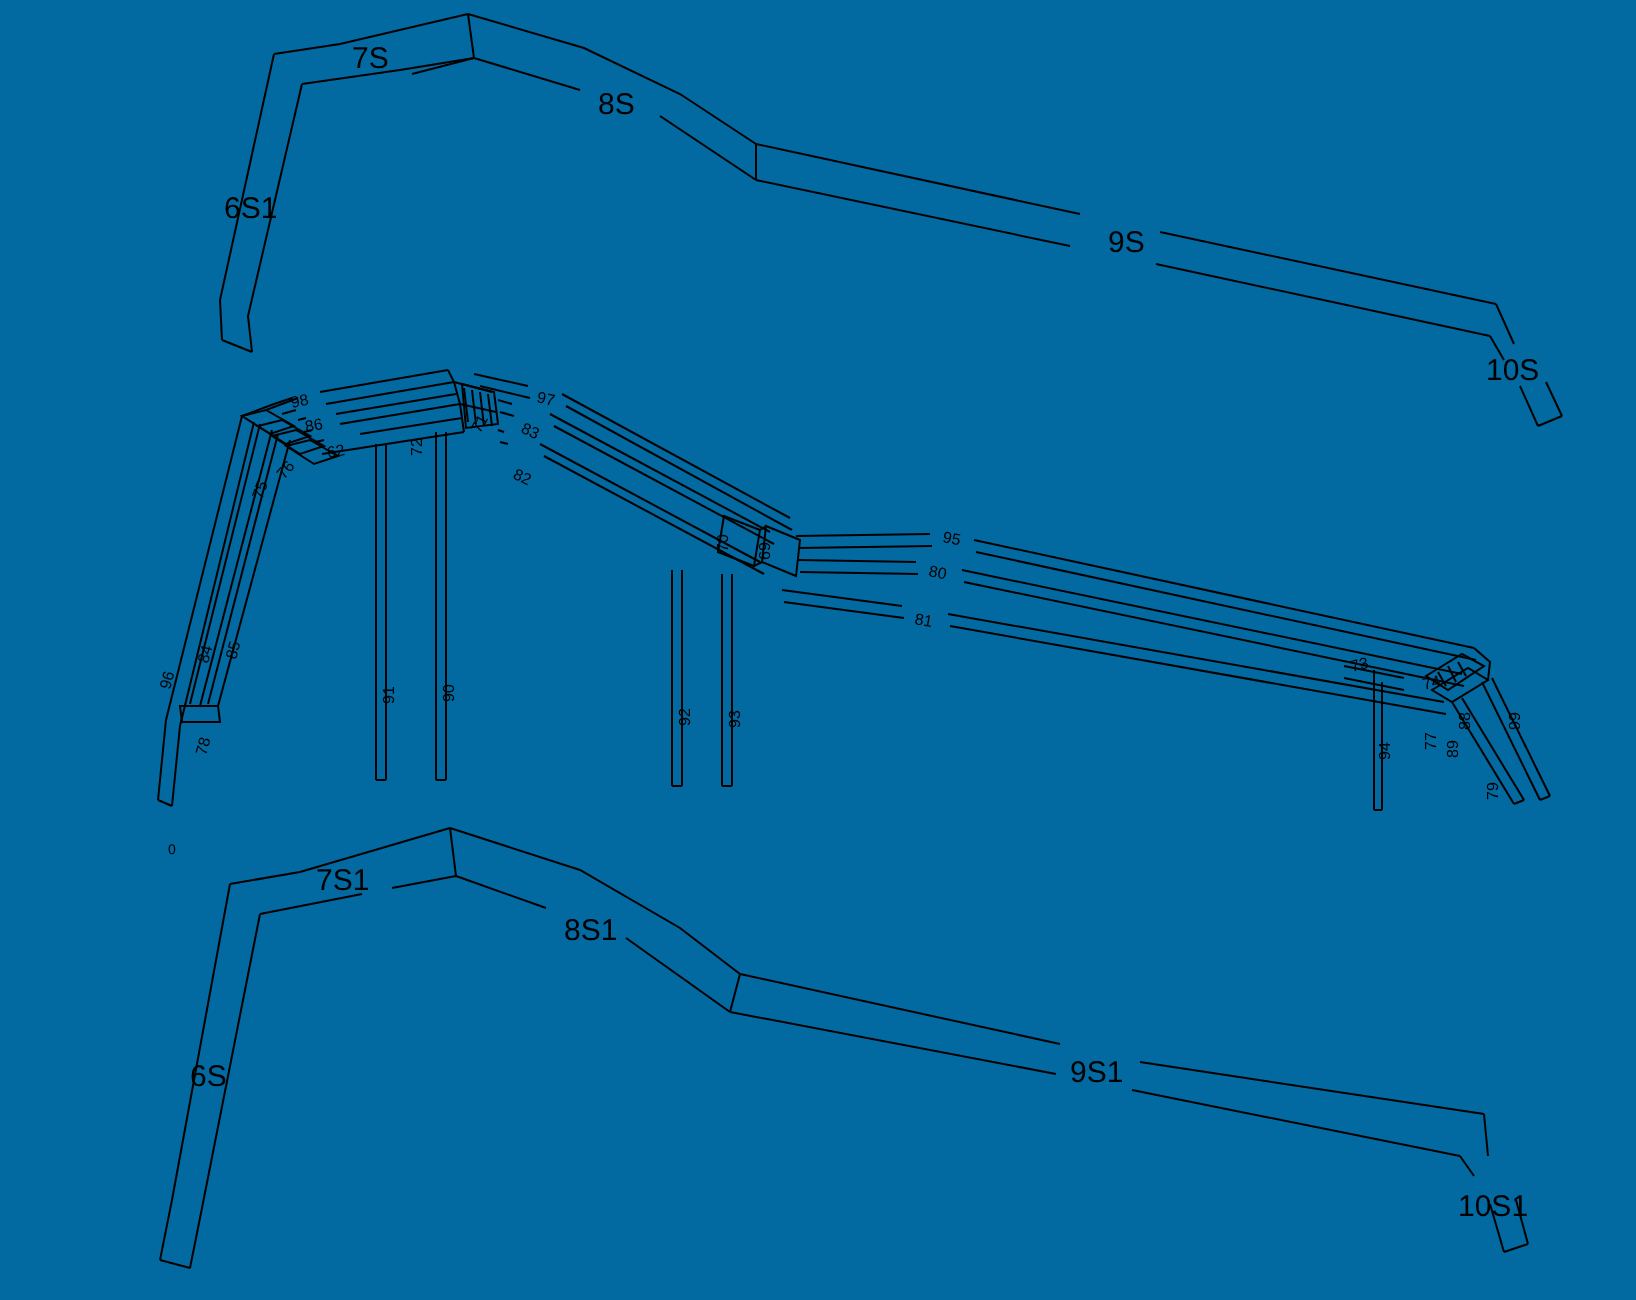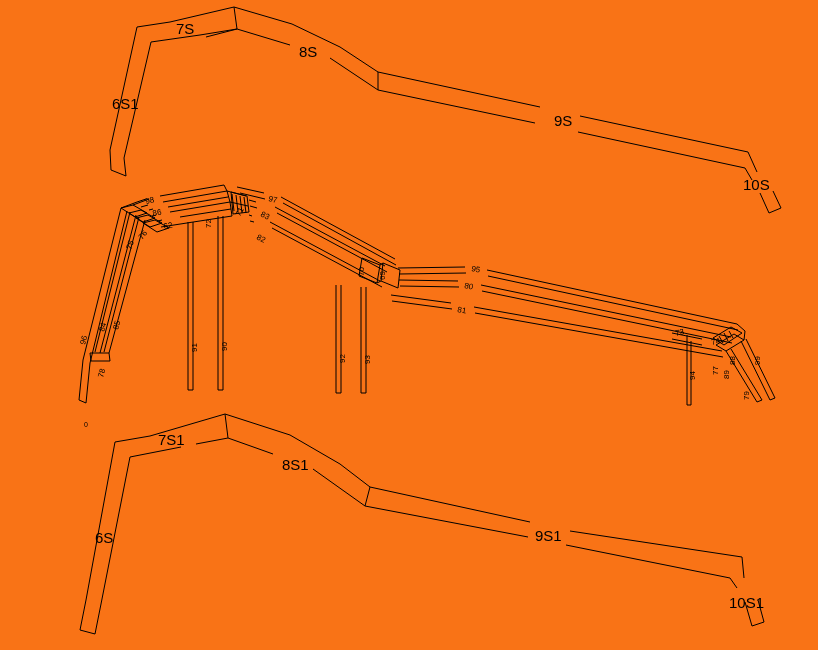--- a/index.html
+++ b/index.html
@@ -5,21 +5,21 @@
 <style>
   html,body{margin:0;padding:0;background:#ffffff;}
   body{
     width:818px;height:650px;
     font-family:"Liberation Sans", sans-serif;
     overflow:hidden;
     position:relative;
   }
   #drawing-root{
     position:absolute;left:0;top:0;width:818px;height:650px;
-    background:#f97316;
+    background:#0369a1;
   }
   svg#frame-svg{display:block;width:818px;height:650px;}
   .ln{stroke:#000000;fill:none;stroke-width:1;stroke-linecap:butt;stroke-linejoin:miter;}
   text{fill:#000000;font-family:"Liberation Sans", sans-serif;}
   .lbl-major{font-size:15px;}
   .lbl-minor{font-size:8px;}
   .lbl-tiny{font-size:7px;}
 </style>
 </head>
 <body>

